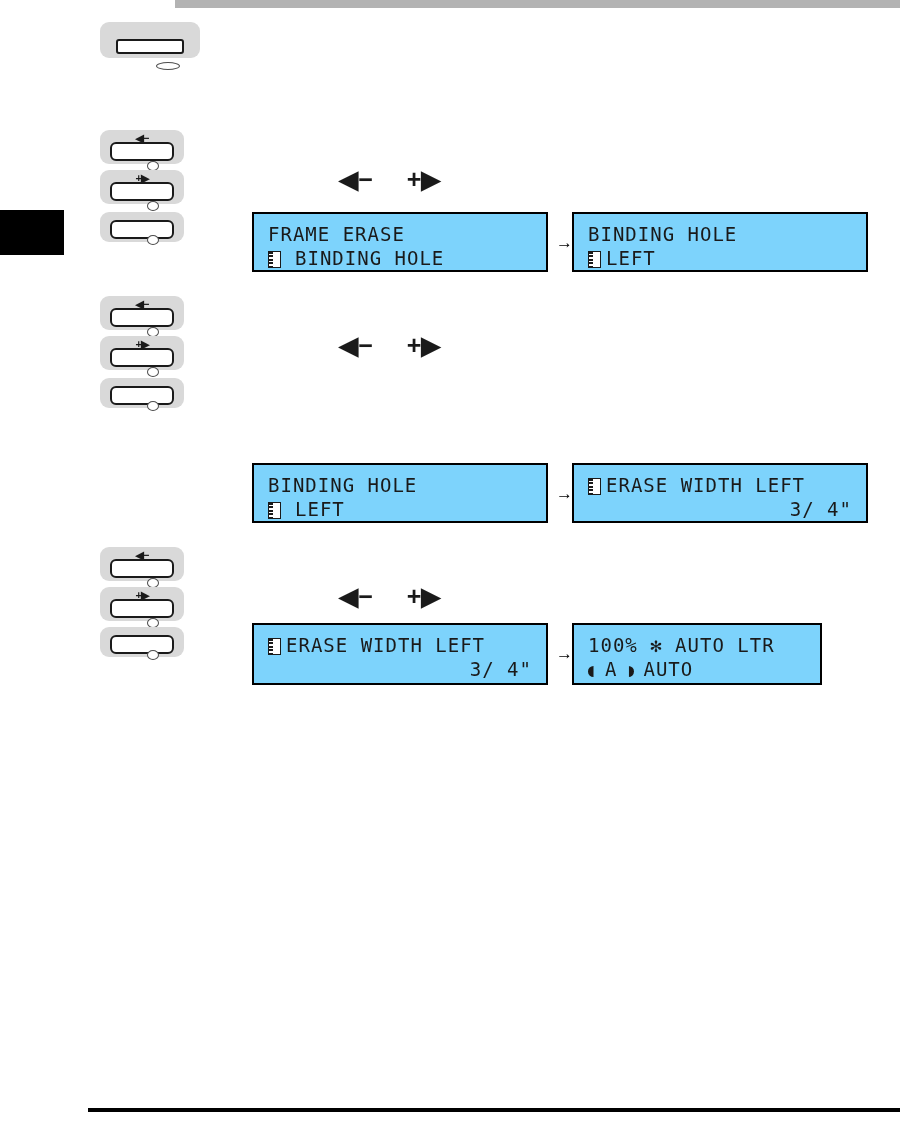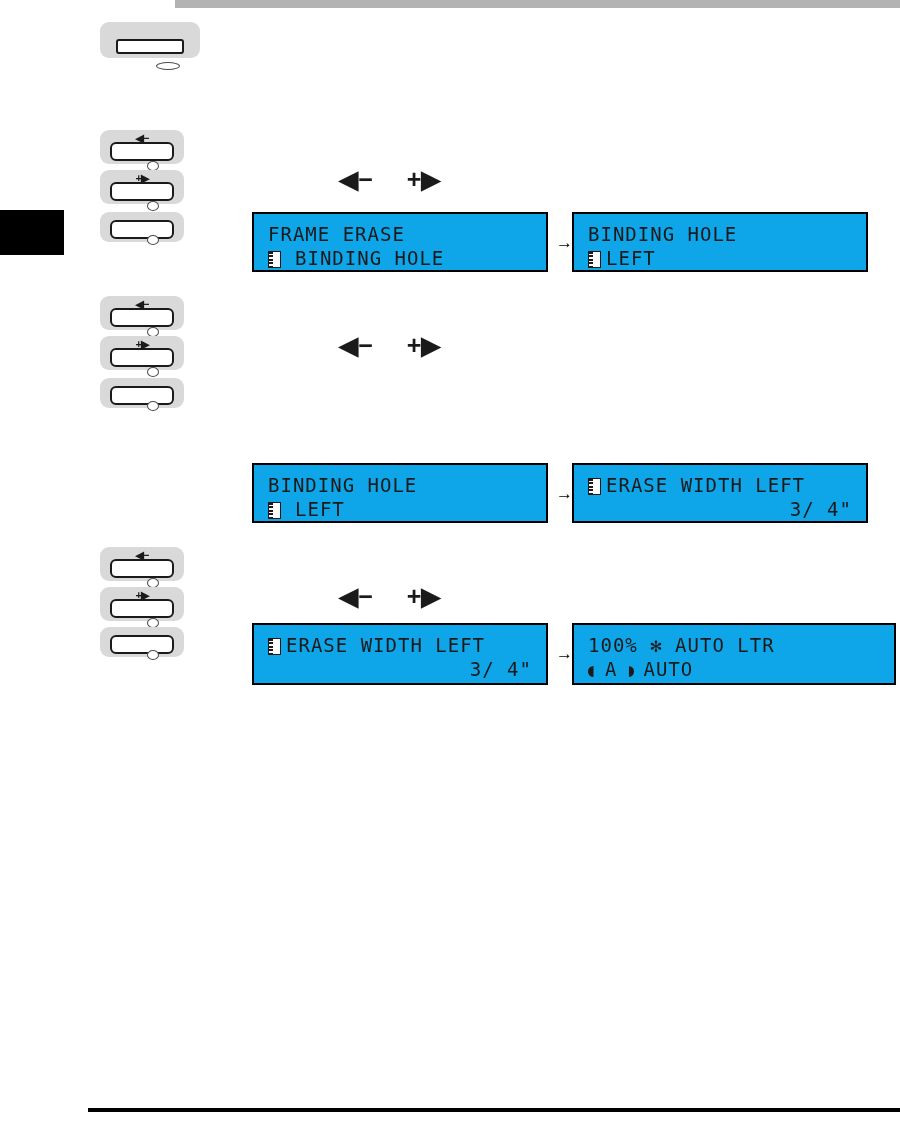--- a/index.html
+++ b/index.html
@@ -57,21 +57,21 @@
   .key-plain .key-cap{ left:10px;top:8px;width:64px;height:19px;}
   .key-plain .key-dot{ left:35px;top:13px;width:12px;height:10px;}
 
   
   .pm-row{ position:absolute;font-size:25px;line-height:25px;
     font-weight:bold;color:#1a1a1a;white-space:pre;letter-spacing:0px;}
   .pm-row .gap{ display:inline-block;width:34px; }
 
   
   .lcd{
-    position:absolute;border:2px solid #000000;background:#0ea5e9;
+    position:absolute;border:2px solid #000000;background:#7dd3fc;
     box-sizing:border-box;
     font-family:"DejaVu Sans Mono","Liberation Mono",monospace;
   }
   .lcd-line{
     position:absolute;left:14px;right:14px;
     font-size:19px;line-height:22px;color:#1a1a1a;
     white-space:pre;letter-spacing:1px;
   }
   .lcd-l1{ top:9px; }
   .lcd-l2{ top:33px; }
@@ -197,16 +197,16 @@
 <div class="lcd" style="left:572px;top:463px;width:296px;height:60px">
   <div class="lcd-line lcd-l1"><span class="hole-icon"></span><span style="margin-left:3px">ERASE WIDTH LEFT</span></div>
   <div class="lcd-line lcd-l2 lcd-right">3/ 4"</div>
 </div>
 
 <div class="lcd" style="left:252px;top:623px;width:296px;height:62px">
   <div class="lcd-line lcd-l1"><span class="hole-icon"></span><span style="margin-left:3px">ERASE WIDTH LEFT</span></div>
   <div class="lcd-line lcd-l2 lcd-right">3/ 4"</div>
 </div>
 <div class="trans-arrow" style="left:556px;top:645px">→</div>
-<div class="lcd" style="left:572px;top:623px;width:324px;height:62px">
+<div class="lcd" style="left:572px;top:623px;width:250px;height:62px">
   <div class="lcd-line lcd-l1">100% ✻ AUTO LTR</div>
   <div class="lcd-line lcd-l2"><span class="half-left"></span><span style="margin:0 6px">A</span><span class="half-right"></span><span style="margin-left:9px">AUTO</span></div>
 </div>
 
 </body></html>

